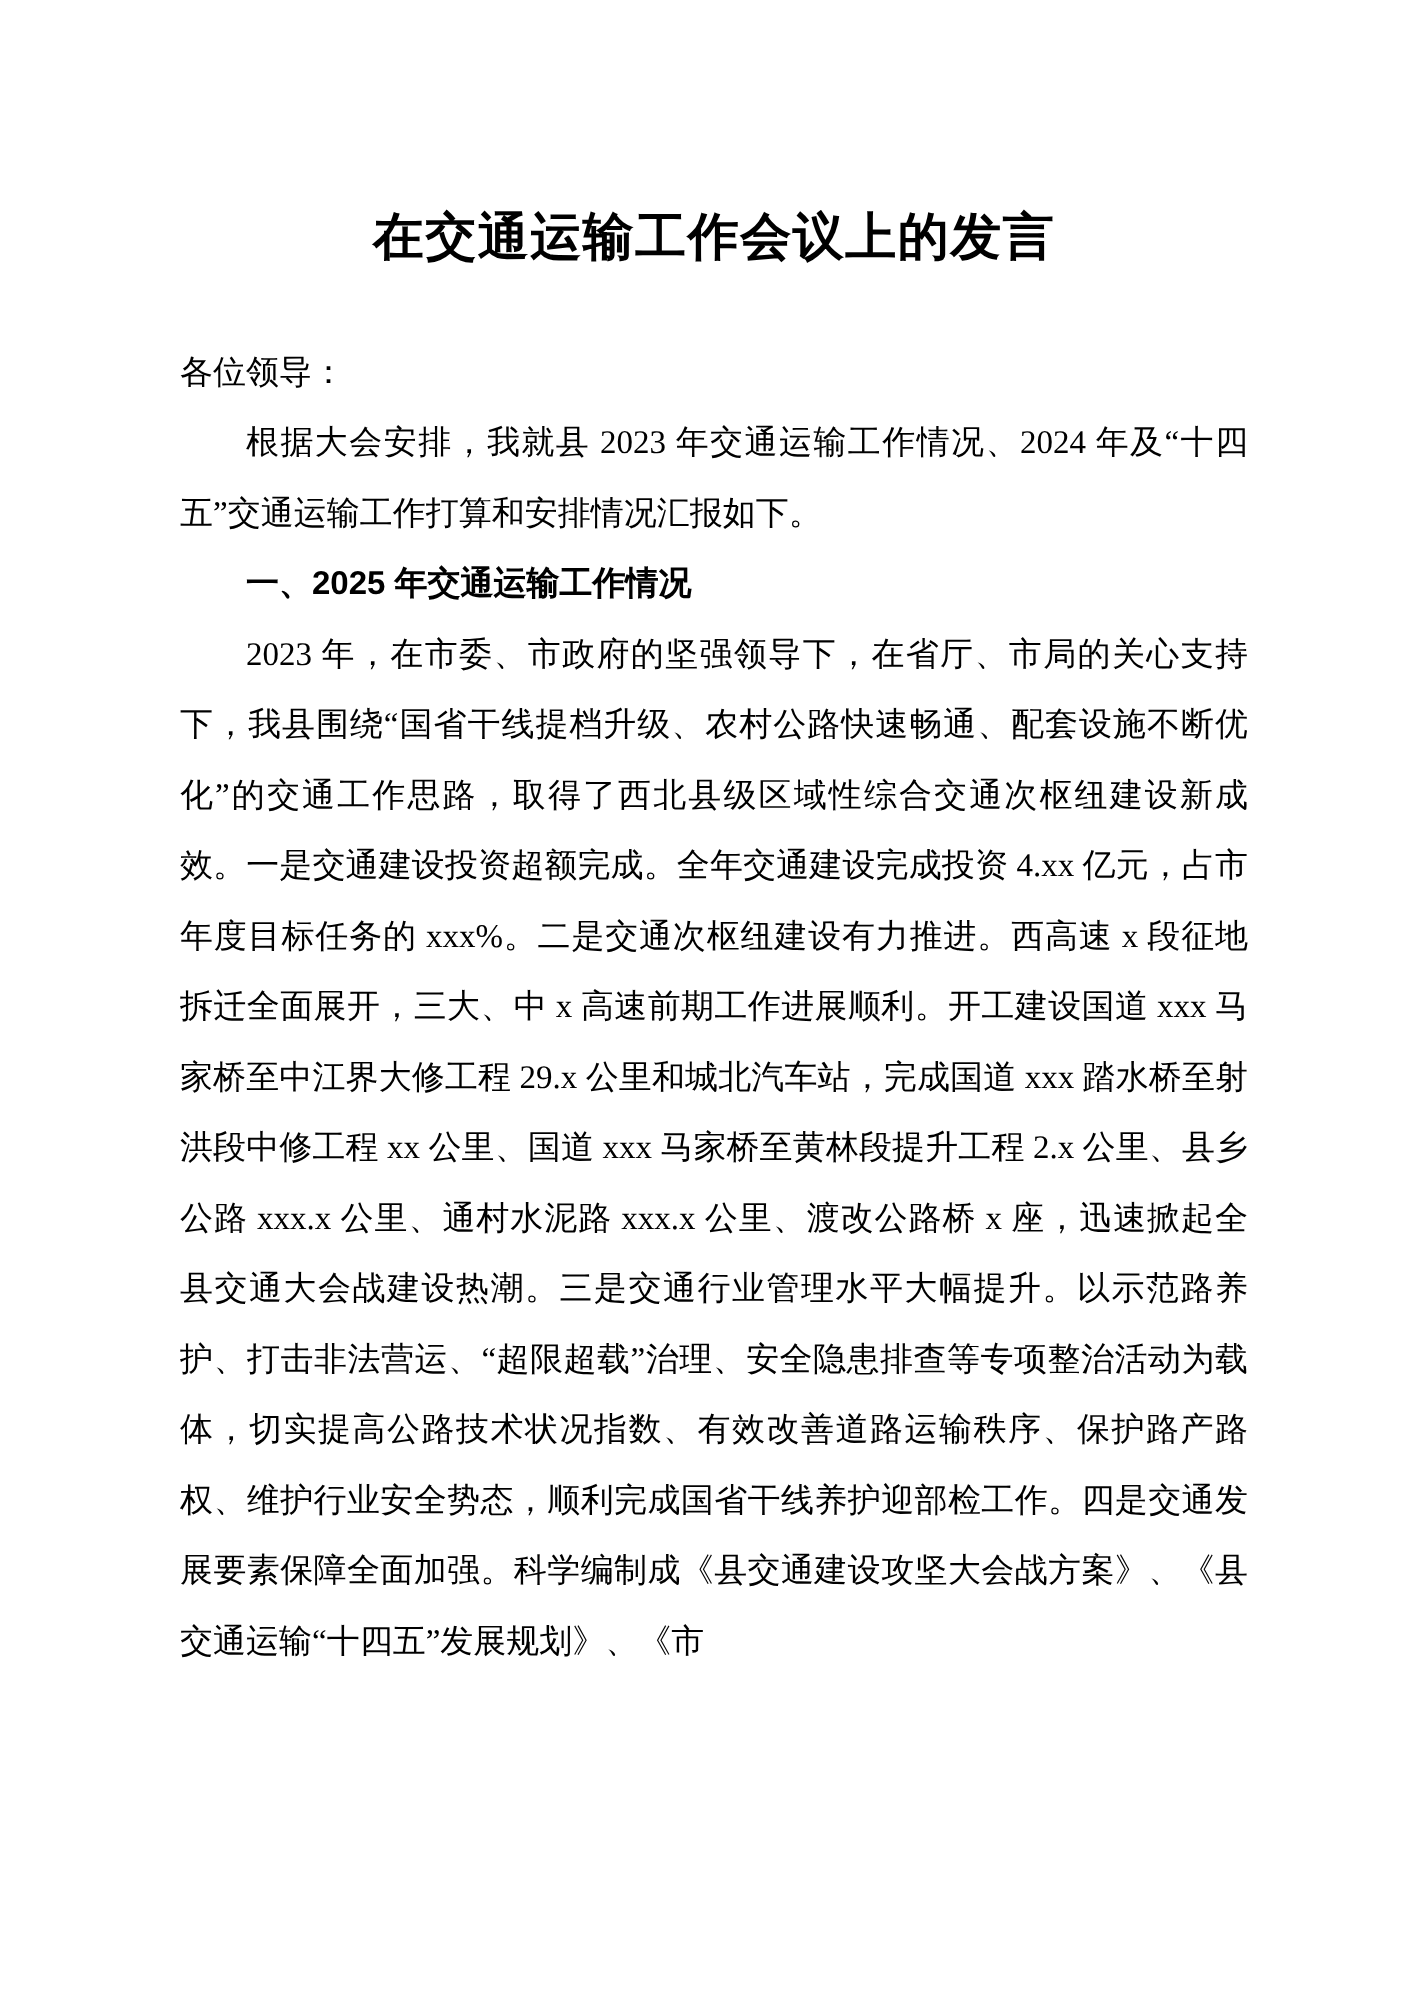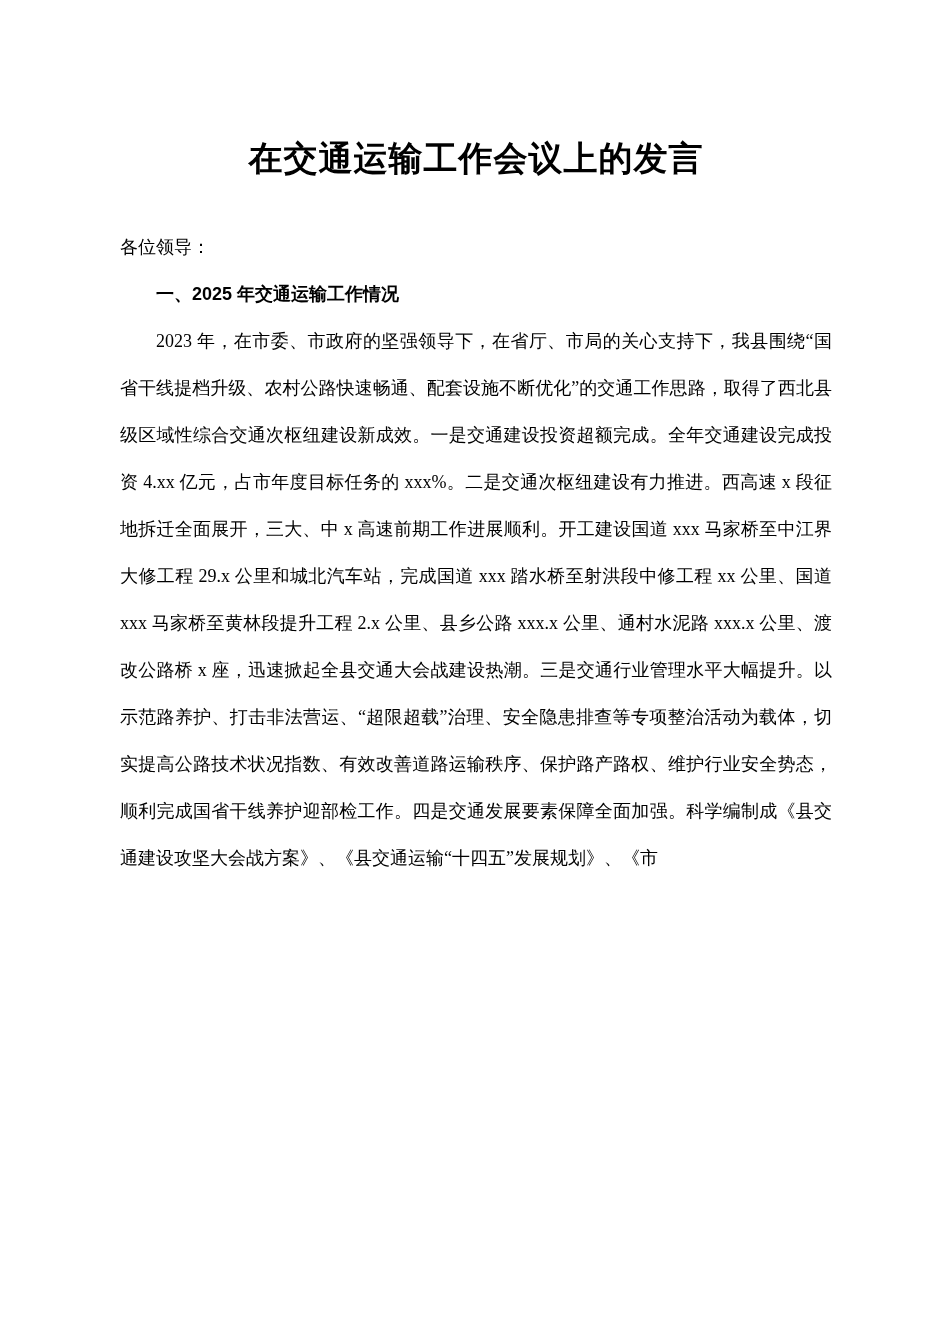--- a/index.html
+++ b/index.html
@@ -21,21 +21,21 @@
   .doc-title {
     margin: 0 0 42px 0;
     text-align: center;
     font-size: 34px;
     line-height: 46px;
     font-weight: bold;
     letter-spacing: 1px;
     font-family: "Liberation Serif", "DejaVu Serif", serif;
   }
   .doc-body {
-    font-size: 18px;
+    font-size: 22px;
     line-height: 47px;
     text-align: justify;
     text-justify: inter-ideograph;
   }
   .para {
     margin: 0;
     padding: 0;
   }
   .para.indent {
     text-indent: 2em;
@@ -46,16 +46,17 @@
     font-family: "Liberation Sans", "DejaVu Sans", sans-serif;
   }
 </style>
 </head>
 <body>
 
 <div class="page">
   <h1 class="doc-title">在交通运输工作会议上的发言</h1>
   <div class="doc-body">
       <p class="para plain">各位领导：</p>
+      <p class="para indent">根据大会安排，我就县 2023 年交通运输工作情况、2024 年及“十四五”交通运输工作打算和安排情况汇报如下。</p>
       <p class="para heading">一、2025 年交通运输工作情况</p>
       <p class="para indent">2023 年，在市委、市政府的坚强领导下，在省厅、市局的关心支持下，我县围绕“国省干线提档升级、农村公路快速畅通、配套设施不断优化”的交通工作思路，取得了西北县级区域性综合交通次枢纽建设新成效。一是交通建设投资超额完成。全年交通建设完成投资 4.xx 亿元，占市年度目标任务的 xxx%。二是交通次枢纽建设有力推进。西高速 x 段征地拆迁全面展开，三大、中 x 高速前期工作进展顺利。开工建设国道 xxx 马家桥至中江界大修工程 29.x 公里和城北汽车站，完成国道 xxx 踏水桥至射洪段中修工程 xx 公里、国道 xxx 马家桥至黄林段提升工程 2.x 公里、县乡公路 xxx.x 公里、通村水泥路 xxx.x 公里、渡改公路桥 x 座，迅速掀起全县交通大会战建设热潮。三是交通行业管理水平大幅提升。以示范路养护、打击非法营运、“超限超载”治理、安全隐患排查等专项整治活动为载体，切实提高公路技术状况指数、有效改善道路运输秩序、保护路产路权、维护行业安全势态，顺利完成国省干线养护迎部检工作。四是交通发展要素保障全面加强。科学编制成《县交通建设攻坚大会战方案》、《县交通运输“十四五”发展规划》、《市</p>
     </div>
 </div>
 
 </body></html>

